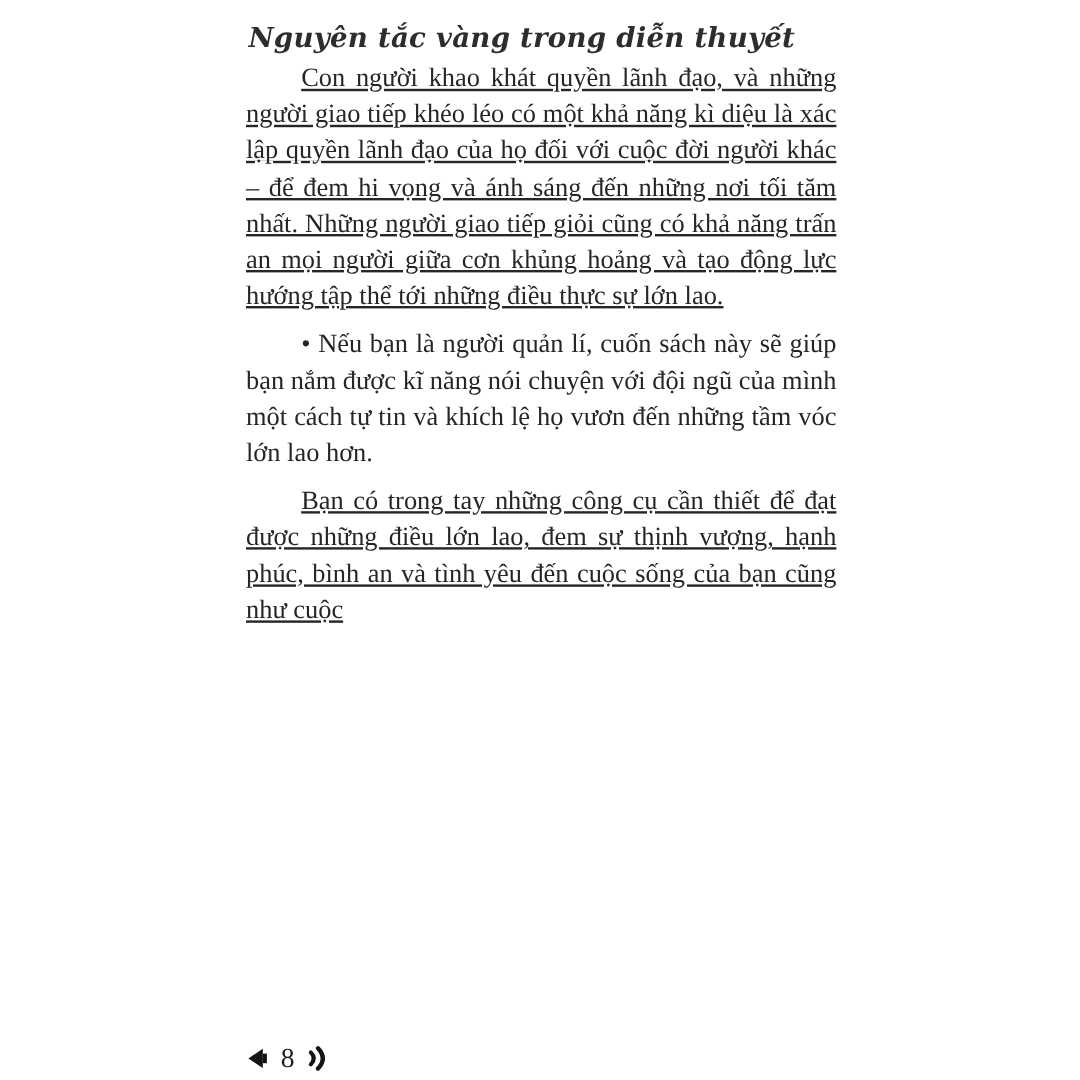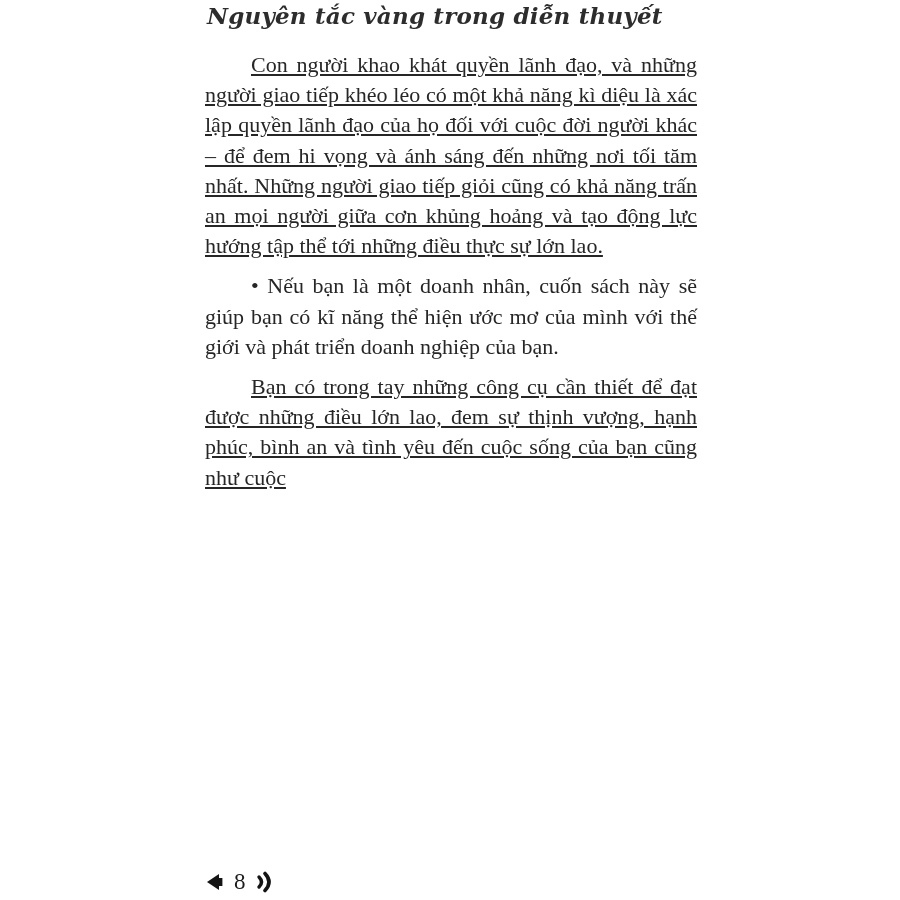--- a/index.html
+++ b/index.html
@@ -10,21 +10,21 @@
   .page {
     position: relative;
     width: 900px;
     height: 900px;
     background: #ffffff;
     overflow: hidden;
     font-family: "Liberation Serif", serif;
   }
   .running-header {
     position: absolute;
-    top: 2px;
+    top: 18px;
     left: 207px;
     width: 493px;
     font-family: "DejaVu Serif", serif;
     font-style: italic;
     font-weight: 700;
     font-size: 23px;
     letter-spacing: 0.2px;
     color: #2d2d2d;
     white-space: nowrap;
   }
@@ -71,21 +71,21 @@
 </style>
 </head>
 <body>
 
 <div class="page">
 
   <div class="running-header">Nguyên tắc vàng trong diễn thuyết</div>
 
   <div class="content">
     <p class="indent">Con người khao khát quyền lãnh đạo, và những người giao tiếp khéo léo có một khả năng kì diệu là xác lập quyền lãnh đạo của họ đối với cuộc đời người khác – để đem hi vọng và ánh sáng đến những nơi tối tăm nhất. Những người giao tiếp giỏi cũng có khả năng trấn an mọi người giữa cơn khủng hoảng và tạo động lực hướng tập thể tới những điều thực sự lớn lao.</p>
-    <p class="bullet">• Nếu bạn là một doanh nhân, cuốn sách này sẽ giúp bạn có kĩ năng thể hiện ước mơ của mình với thế giới và phát triển doanh nghiệp của bạn.</p>
+    <p class="bullet">• Nếu bạn là người quản lí, cuốn sách này sẽ giúp bạn nắm được kĩ năng nói chuyện với đội ngũ của mình một cách tự tin và khích lệ họ vươn đến những tầm vóc lớn lao hơn.</p>
     <p class="indent">Bạn có trong tay những công cụ cần thiết để đạt được những điều lớn lao, đem sự thịnh vượng, hạnh phúc, bình an và tình yêu đến cuộc sống của bạn cũng như cuộc</p>
   </div>
 
   <div class="footer">
     <span class="icon">
       <svg width="20" height="20" viewBox="0 0 20 20">
         <polygon points="2,10 14,2 14,18" fill="#141414"></polygon>
         <rect x="14" y="6" width="3.4" height="8" fill="#141414"></rect>
       </svg>
     </span>

